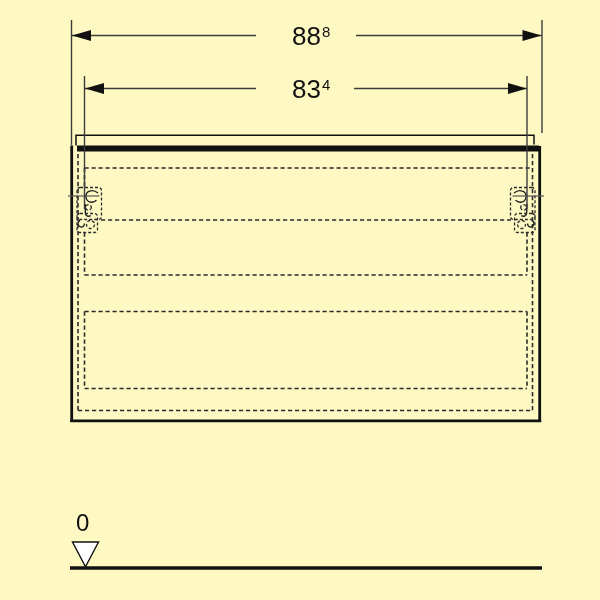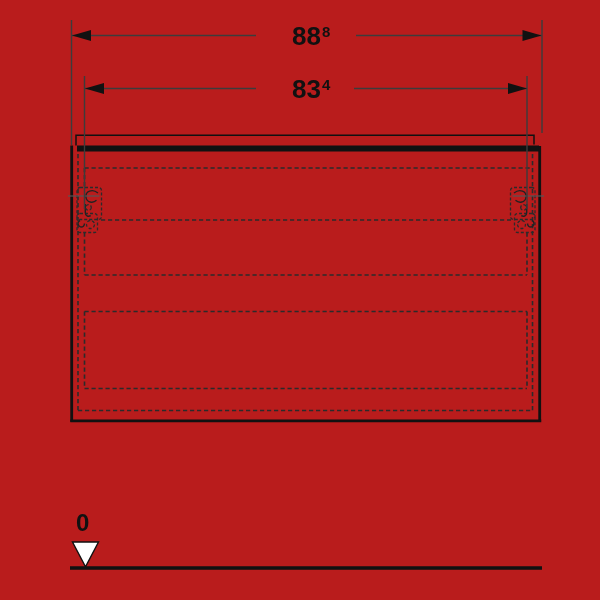--- a/index.html
+++ b/index.html
@@ -1,22 +1,21 @@
 <!DOCTYPE html>
 <html><head>
 <meta charset="utf-8">
 <style>
   html, body { margin: 0; padding: 0; background: #ffffff; }
   #stage {
     position: relative;
     width: 600px;
     height: 600px;
-    background: #b91c1c;
+    background: #fef9c3;
     overflow: hidden;
-    font-weight: bold;
   }
   svg { display: block; }
 
   .solid   { stroke: #111111; fill: none; stroke-linecap: butt; }
   .w15     { stroke-width: 1.5; }
   .w28     { stroke-width: 2.8; }
   .ground  { stroke-width: 3.4; }
   .dash    { stroke: #2b2b2b; stroke-width: 1.6; fill: none; stroke-dasharray: 4.2 2.8; }
   .dashfine{ stroke: #2b2b2b; stroke-width: 1.3; fill: none; stroke-dasharray: 3 2; }
   .dim     { stroke: #3c3c3c; stroke-width: 1.4; fill: none; }

